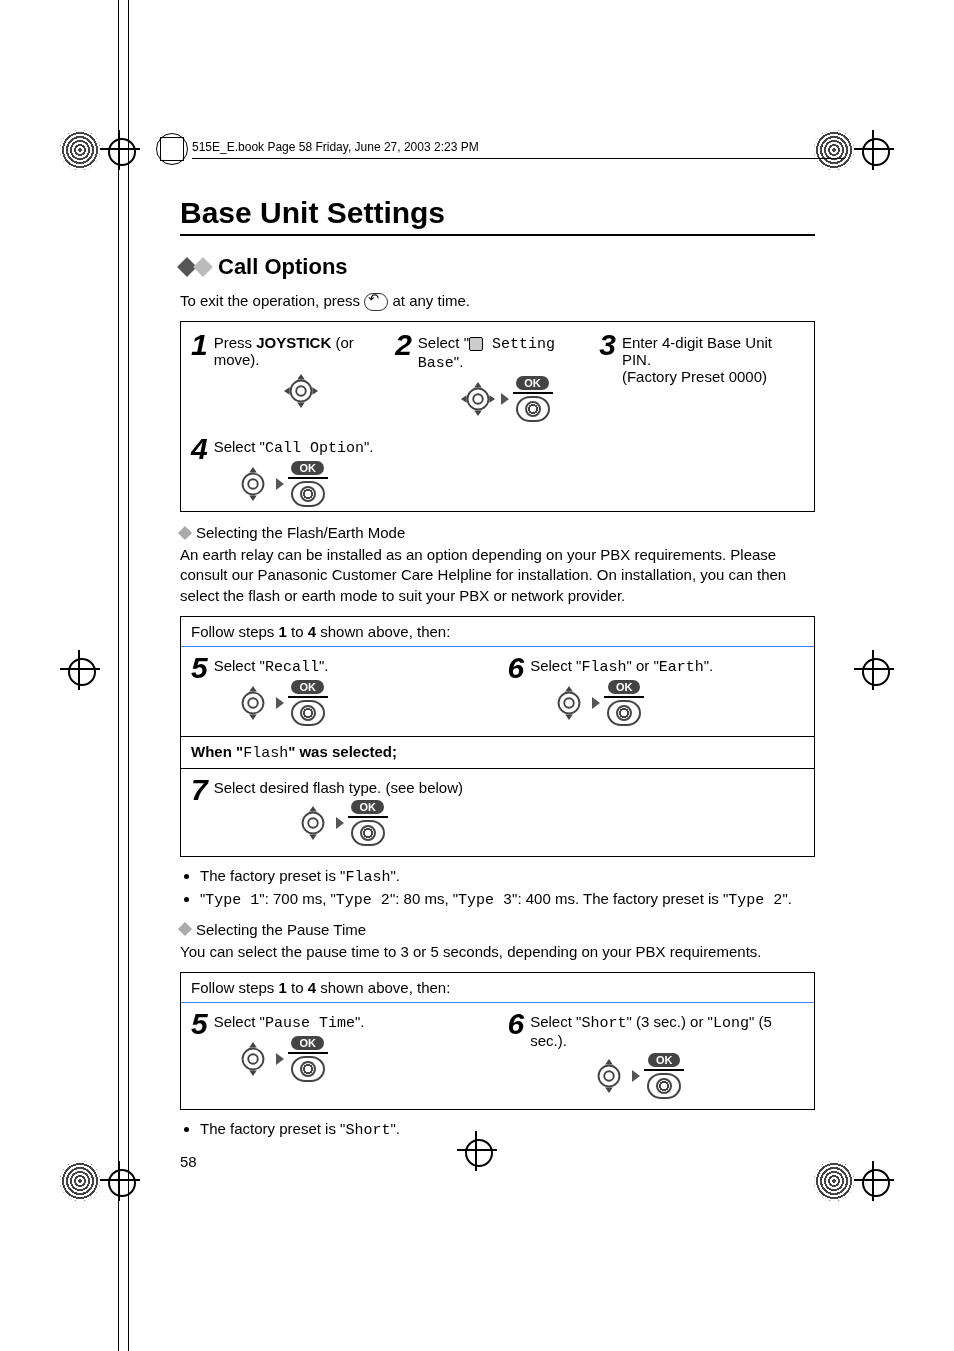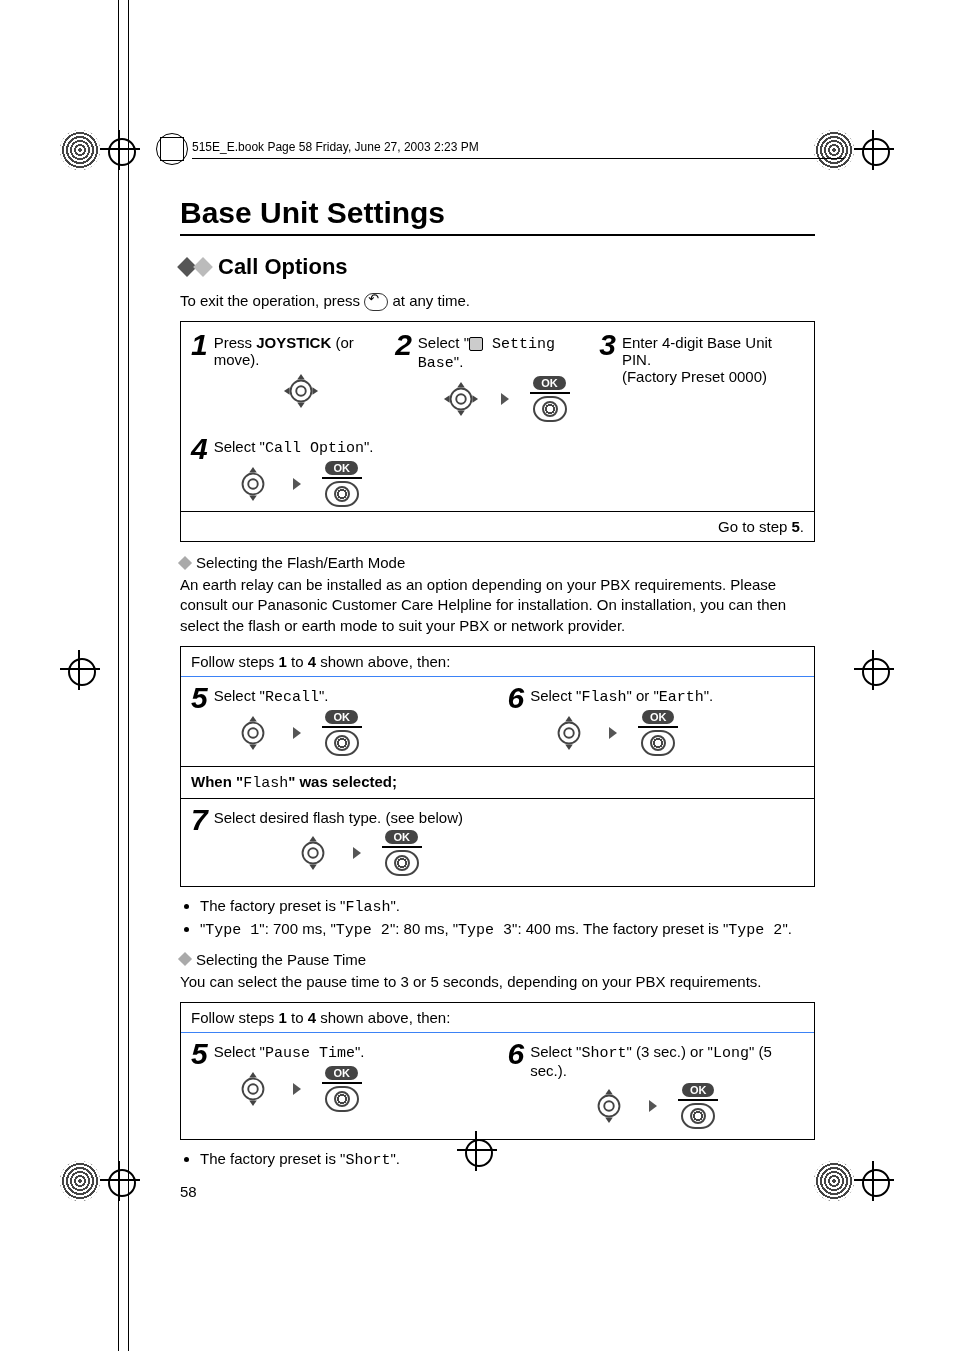--- a/index.html
+++ b/index.html
@@ -52,21 +52,21 @@
   .d-dark { background:#555; }
   .d-lt   { background:#bbb; }
   .exit { font-size:15px; margin-bottom:10px; }
   .box { border:1px solid #000; }
   .steps { display:flex; flex-wrap:wrap; padding:8px 10px 0 10px; }
   .stepcol { display:flex; align-items:flex-start; }
   .col3 > .stepcol { width:33.3%; padding-right:6px; box-sizing:border-box;}
   .stepnum { font-size:30px; font-style:italic; font-weight:bold; line-height:1; margin-right:6px; }
   .steptext { font-size:15px; padding-top:4px; }
   .mono { font-family:"Courier New", monospace; }
-  .iconrow { display:flex; align-items:center; justify-content:center; gap:21px; margin:4px 0 4px 0;}
+  .iconrow { display:flex; align-items:center; justify-content:center; gap:4px; margin:4px 0 4px 0;}
   .iconrow.left { justify-content:flex-start; padding-left:20px;}
   .joystick { width:38px; height:38px; }
   .ok-eye { display:flex; flex-direction:column; align-items:center; gap:2px;}
   .ok-pill { background:#444; color:#fff; font-weight:bold; font-size:11px; border-radius:10px; padding:1px 8px; }
   .ok-underline { width:40px; height:2px; background:#000; }
   .eye { width:30px; height:22px; border:2px solid #444; border-radius:50%/60%; display:flex; align-items:center; justify-content:center;}
   .eye::after{content:""; width:12px; height:12px; border:2px solid #444; border-radius:50%; background:radial-gradient(circle,#fff 0 3px,#444 3px 5px,#fff 5px);}
   .tri { width:0; height:0; border-top:6px solid transparent; border-bottom:6px solid transparent; border-left:8px solid #555;}
   .row-go { text-align:right; border-top:1px solid #000; padding:6px 10px; font-size:15px;}
   .subhead { font-weight:normal; font-size:15px; margin-top:12px; display:flex; align-items:center;}
@@ -205,23 +205,20 @@
               <div class="tri"></div>
               <div class="ok-eye">
                 <div class="ok-pill">OK</div>
                 <div class="ok-underline"></div>
                 <div class="eye"></div>
               </div>
             </div>
           </div>
         </div>
       </div>
-      <div class="row-go">
-        <span>Go to step </span><b>5</b><span>.</span>
-      </div>
     </div>
 
     <div class="subhead">
         <span class="sd"></span>
         <span>Selecting the Flash/Earth Mode</span>
       </div>
     <p class="body">An earth relay can be installed as an option depending on your PBX requirements. Please consult our Panasonic Customer Care Helpline for installation. On installation, you can then select the flash or earth mode to suit your PBX or network provider.</p>
 
     <div class="box">
       <div class="follow">

